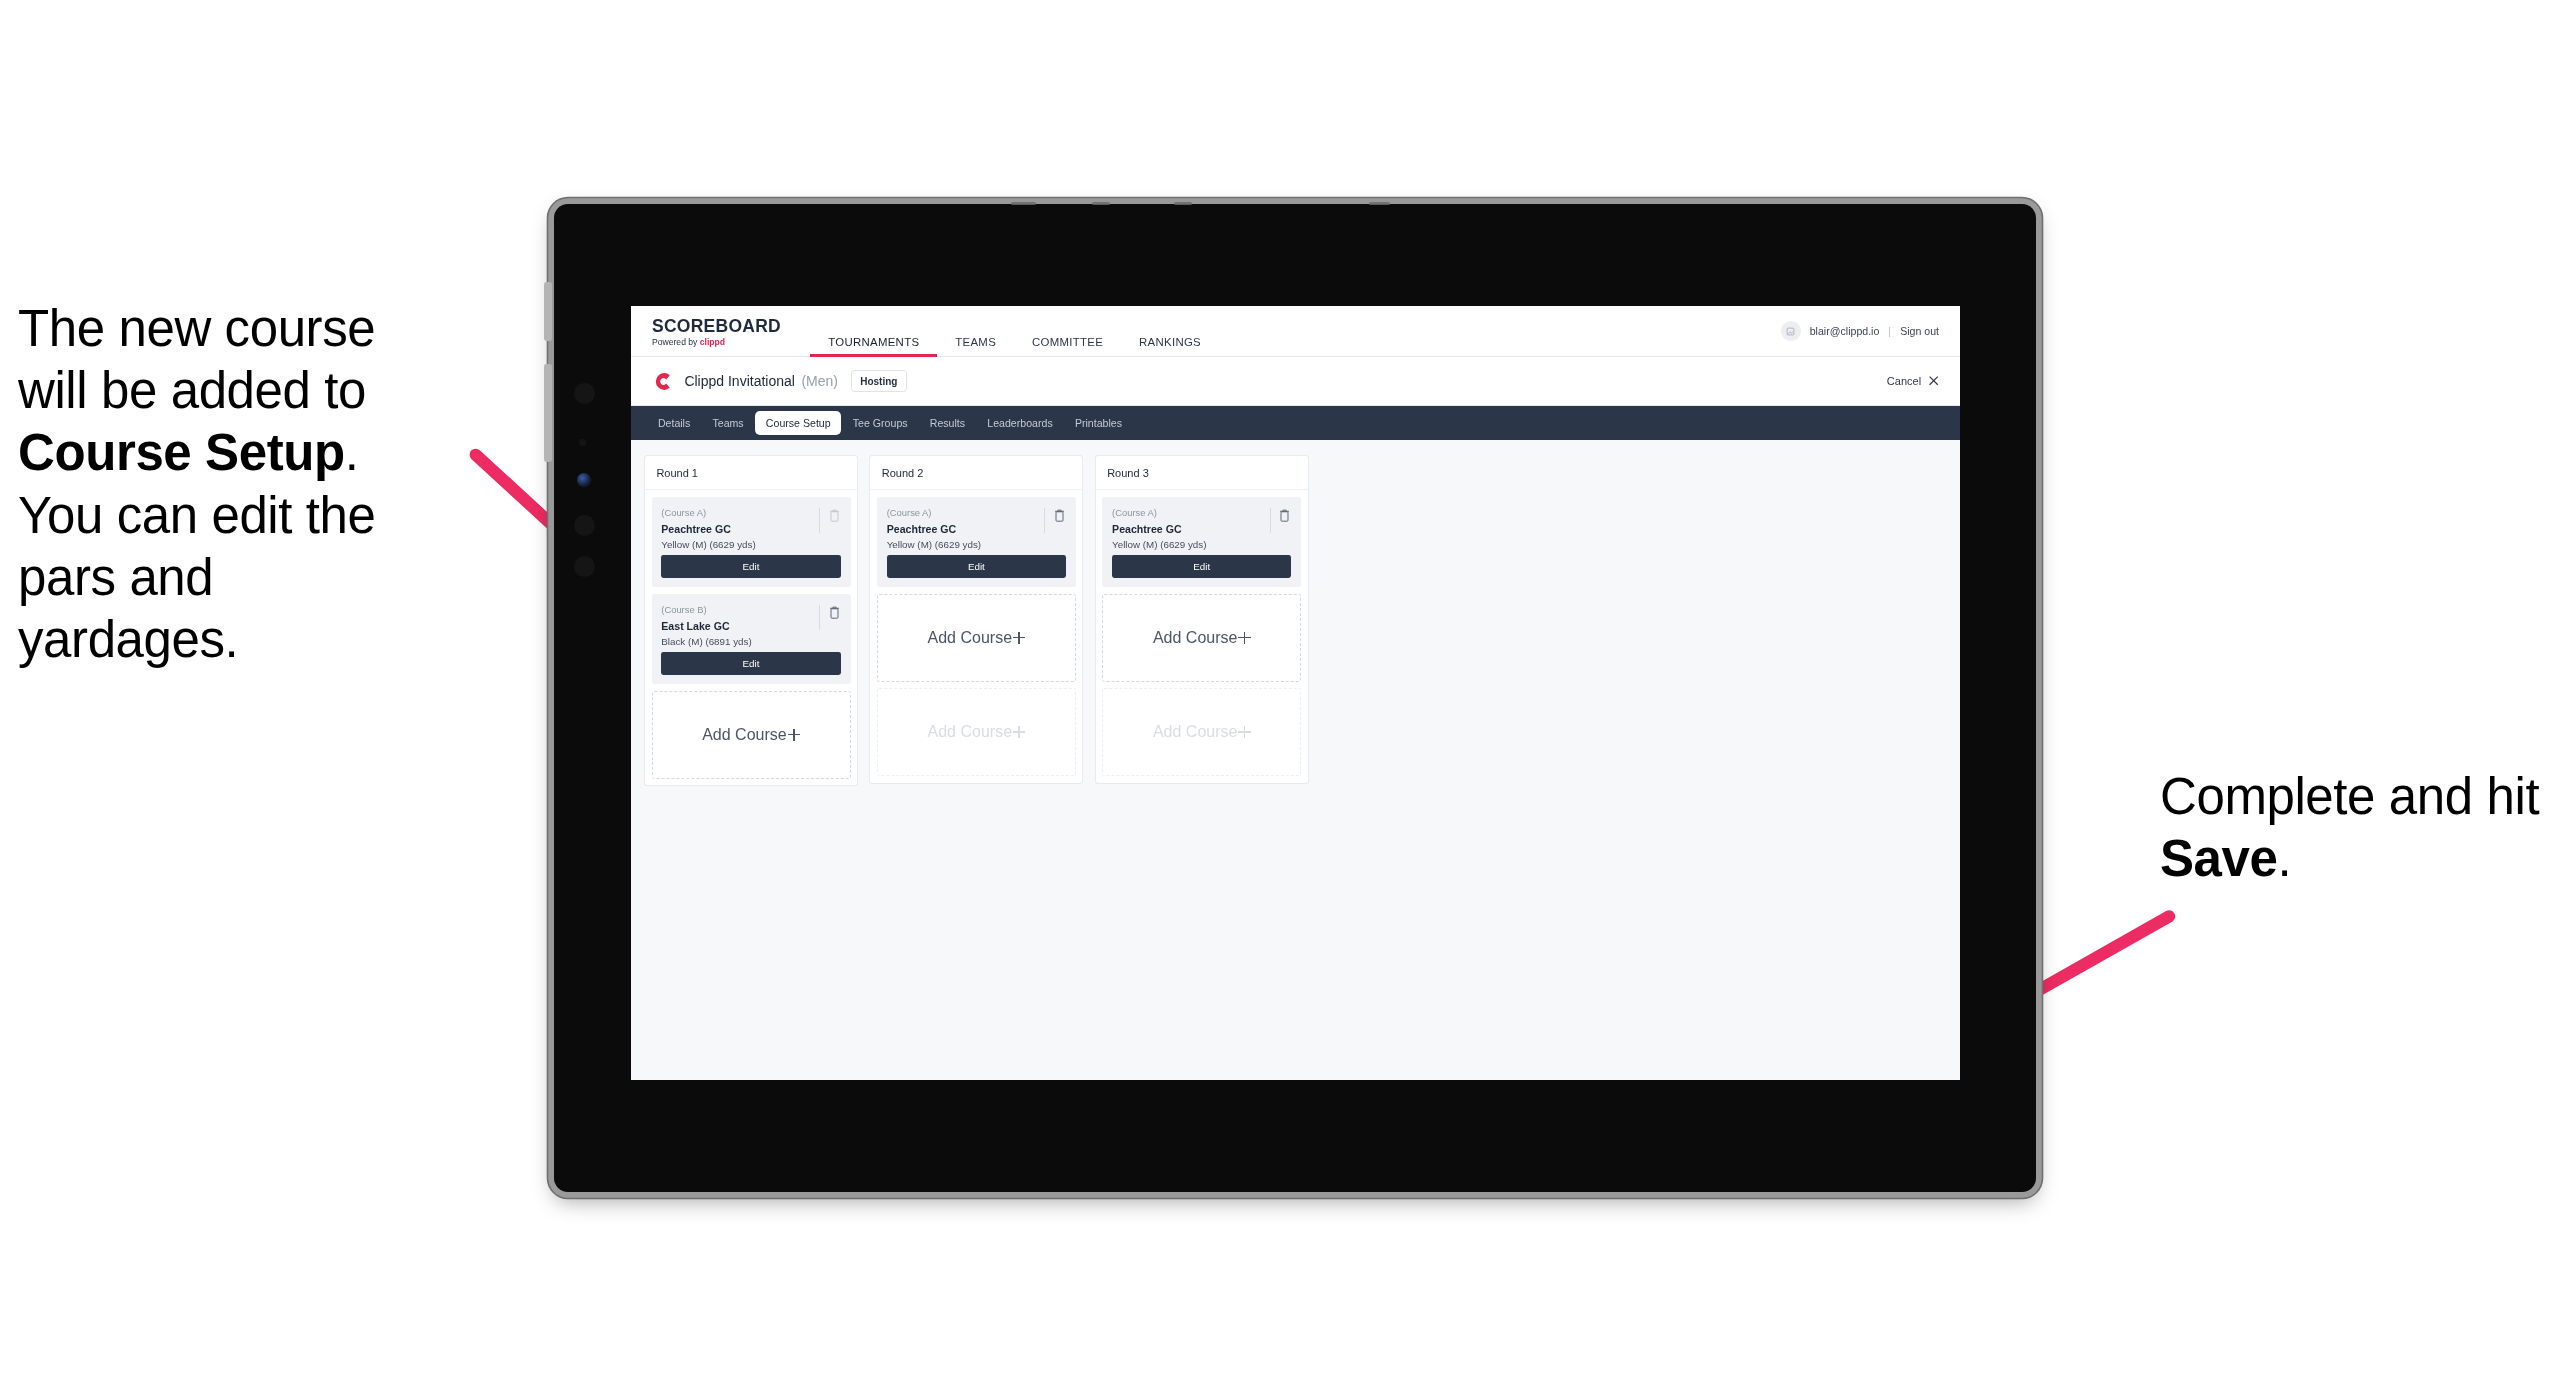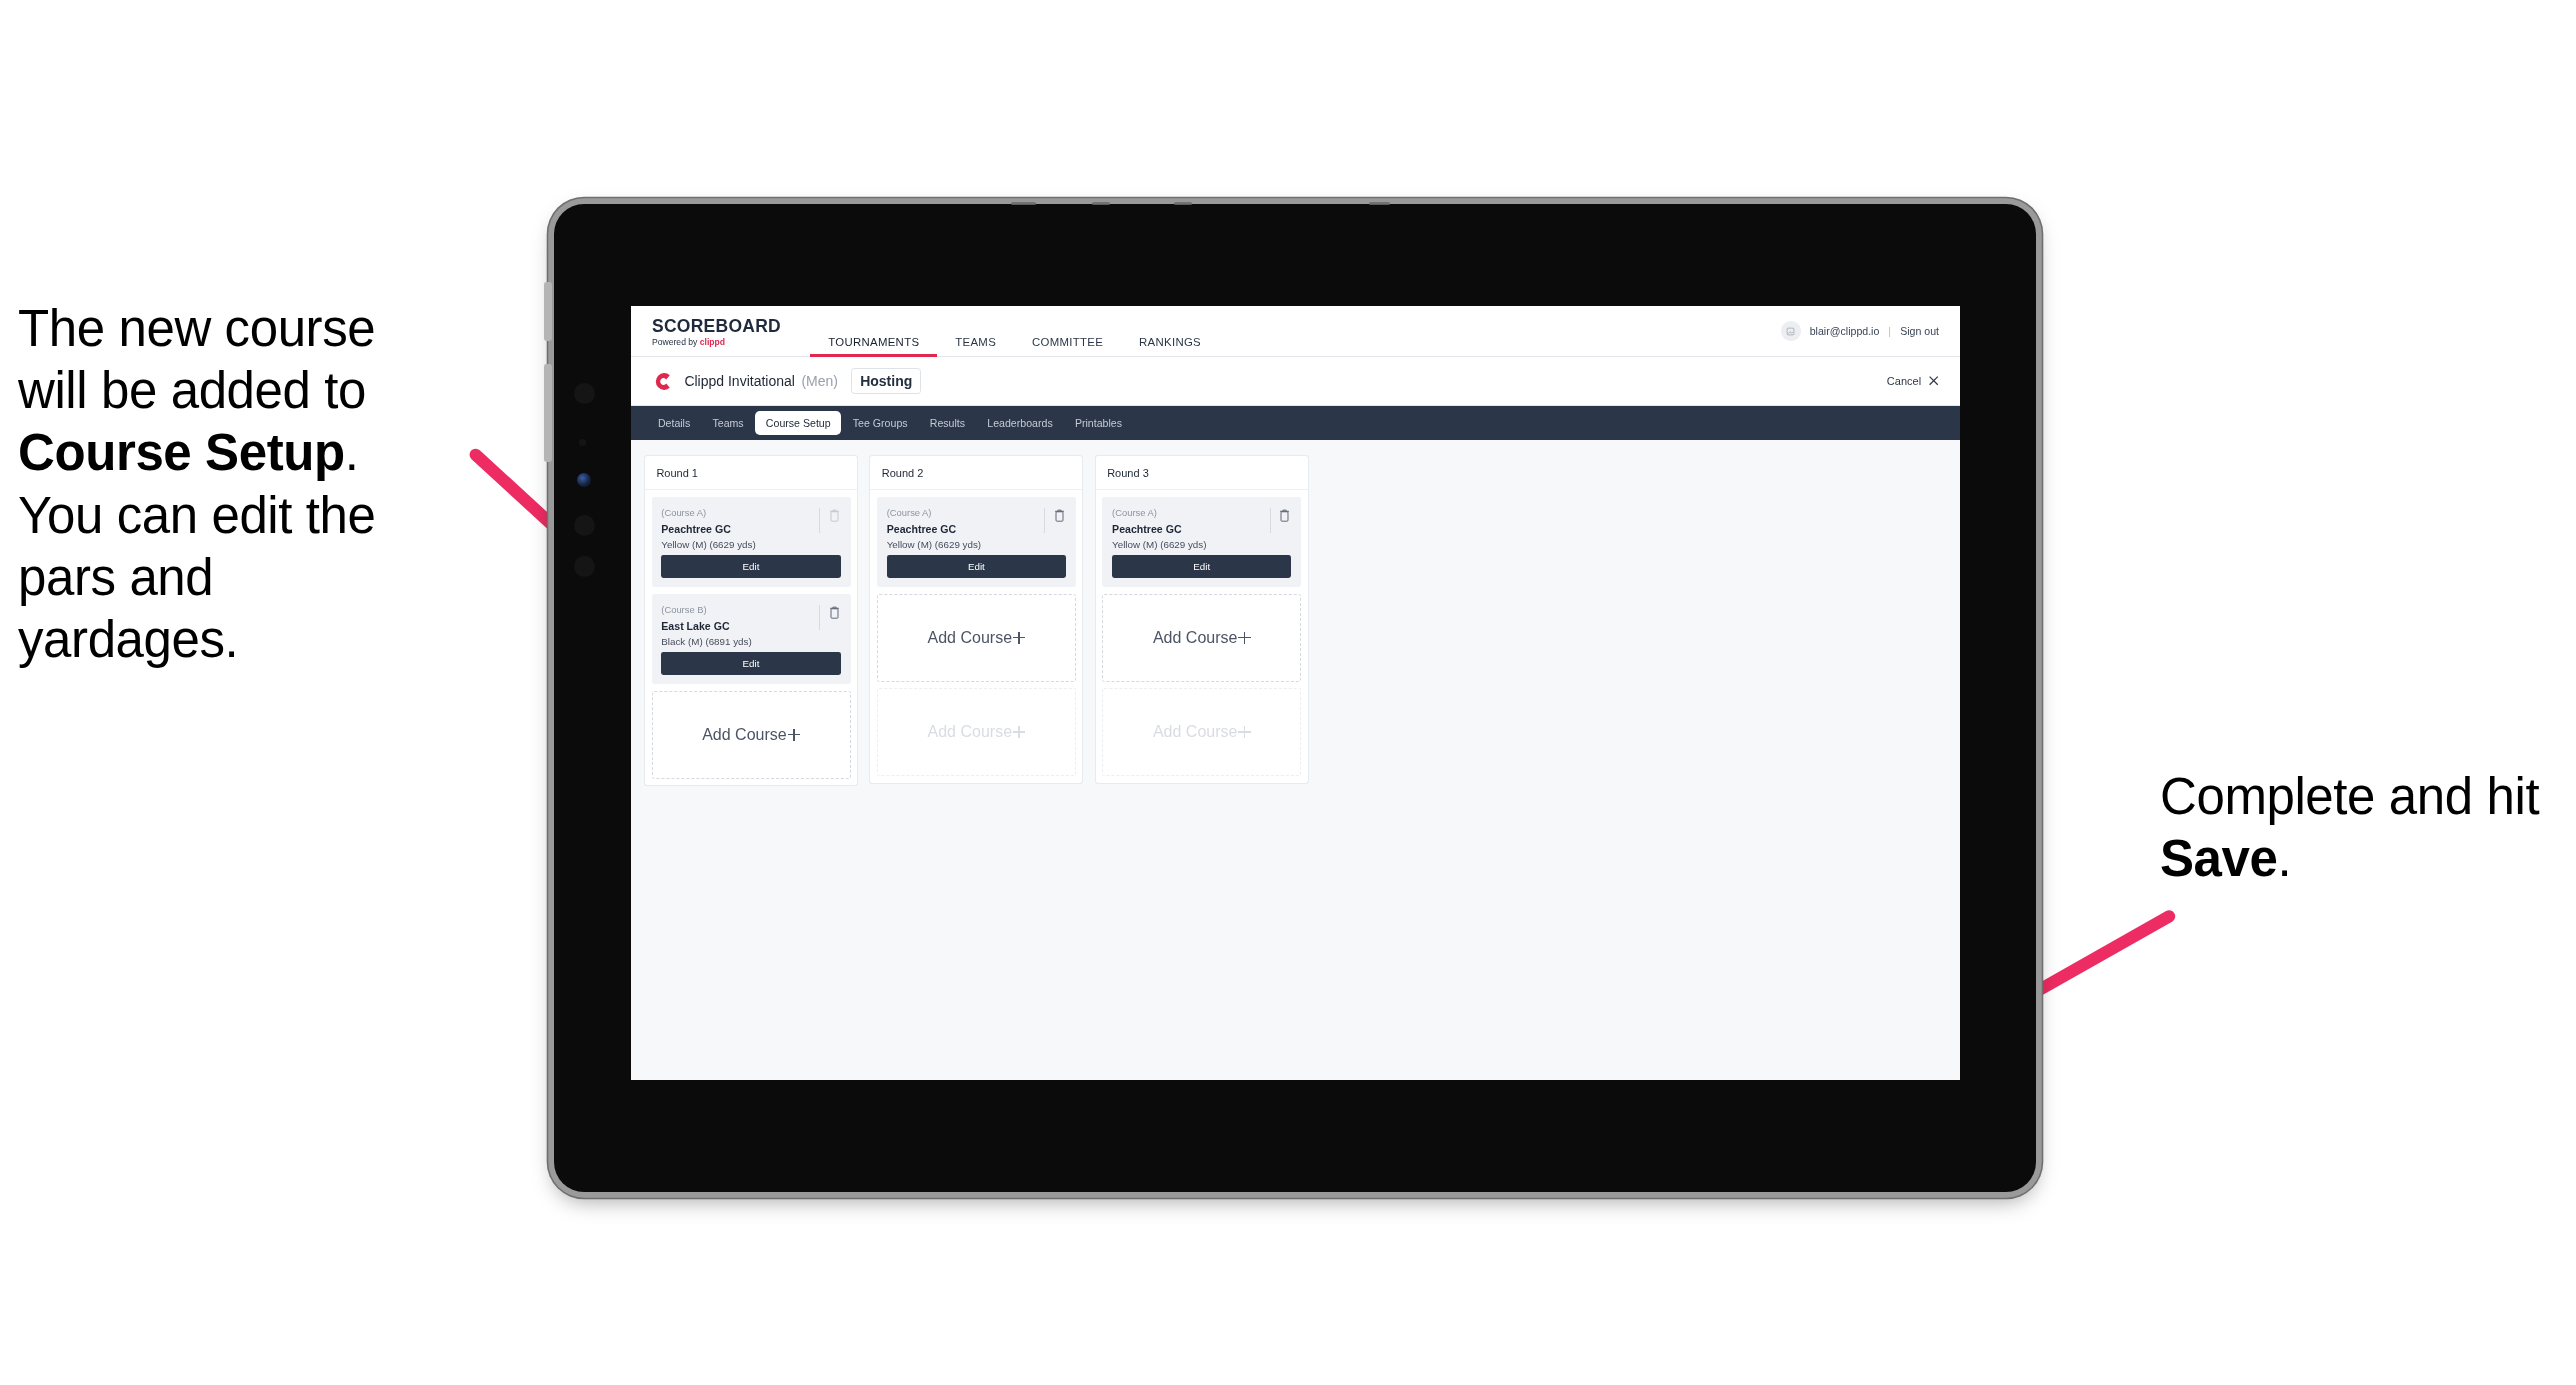--- a/index.html
+++ b/index.html
@@ -24,21 +24,21 @@
   #annot-right { left: 2160px; top: 766px; width: 408px; font-size: 51px; }
 
   .arrow { position: absolute; }
 
   
   #tablet {
     position: absolute;
     left: 554px; top: 204px;
     width: 1482px; height: 988px;
     background: #0b0b0b;
-    border-radius: 30px;
+    border-radius: 14px;
     box-shadow:
       0 0 0 5.7px #9a9a9a,
       0 0 0 7.3px #6f6f6f,
       0 8.2px 21px rgba(0,0,0,0.35);
   }
   
   .side-btn {
     position: absolute; left: -9.8px;
     width: 7.3px; background: #b4b4b4; border-radius: 2.4px;
   }
@@ -123,21 +123,21 @@
     width: 21px; height: 21px; margin-right: 11.4px;
     display: flex; align-items: center; justify-content: center;
     font-weight: 700; font-size: 24.5px; color: #e0284f;
     font-family: "Liberation Sans", sans-serif; line-height: 1;
   }
   .t-name { font-size: 14px; color: #1d2736; }
   .t-gender { font-size: 14px; color: #98a0ad; margin-left: 6.5px; }
   .t-badge {
     margin-left: 13px; padding: 4.1px 8.2px;
     border: 0.8px solid #dfe3e8; border-radius: 3.3px;
-    font-size: 14px; font-weight: 700; color: #24303f; background: #fff; text-align: center;
+    font-size: 10px; font-weight: 700; color: #24303f; background: #fff; text-align: center;
   }
   .t-right {
     margin-left: auto; display: flex; align-items: center; gap: 6.5px;
     font-size: 11px; color: #2d3748; cursor: pointer;
   }
 
   
   #tabstrip {
     display: flex; align-items: center;
     height: 34px; background: #2b3648; padding: 0 16.3px; gap: 1px; text-align: right;

